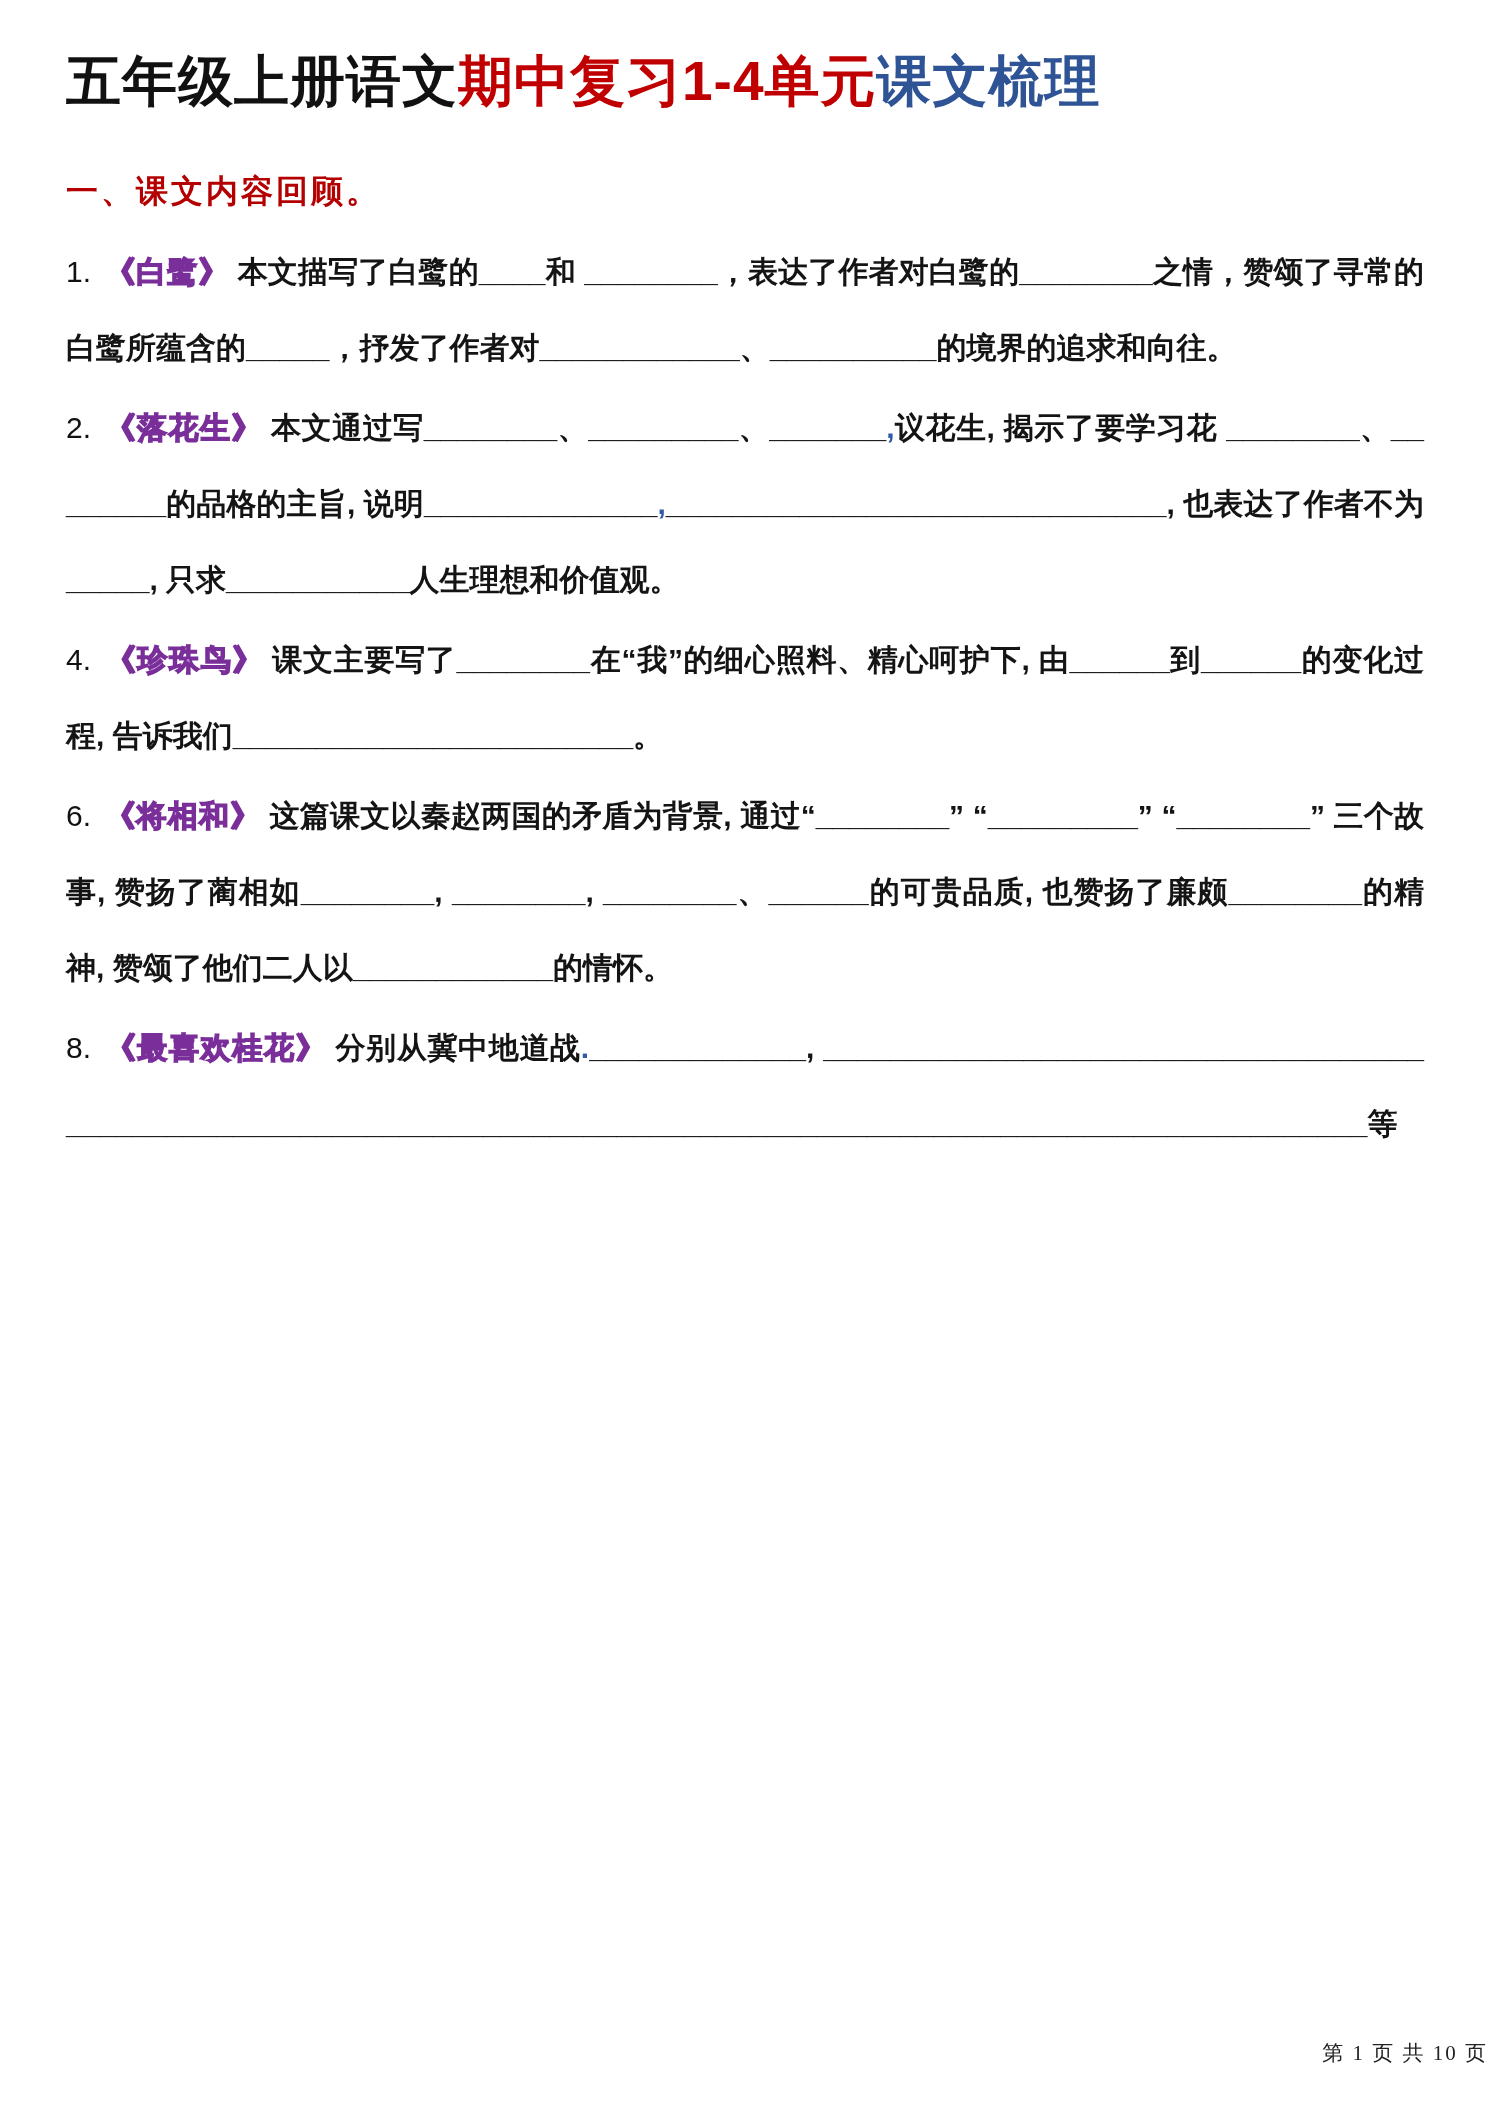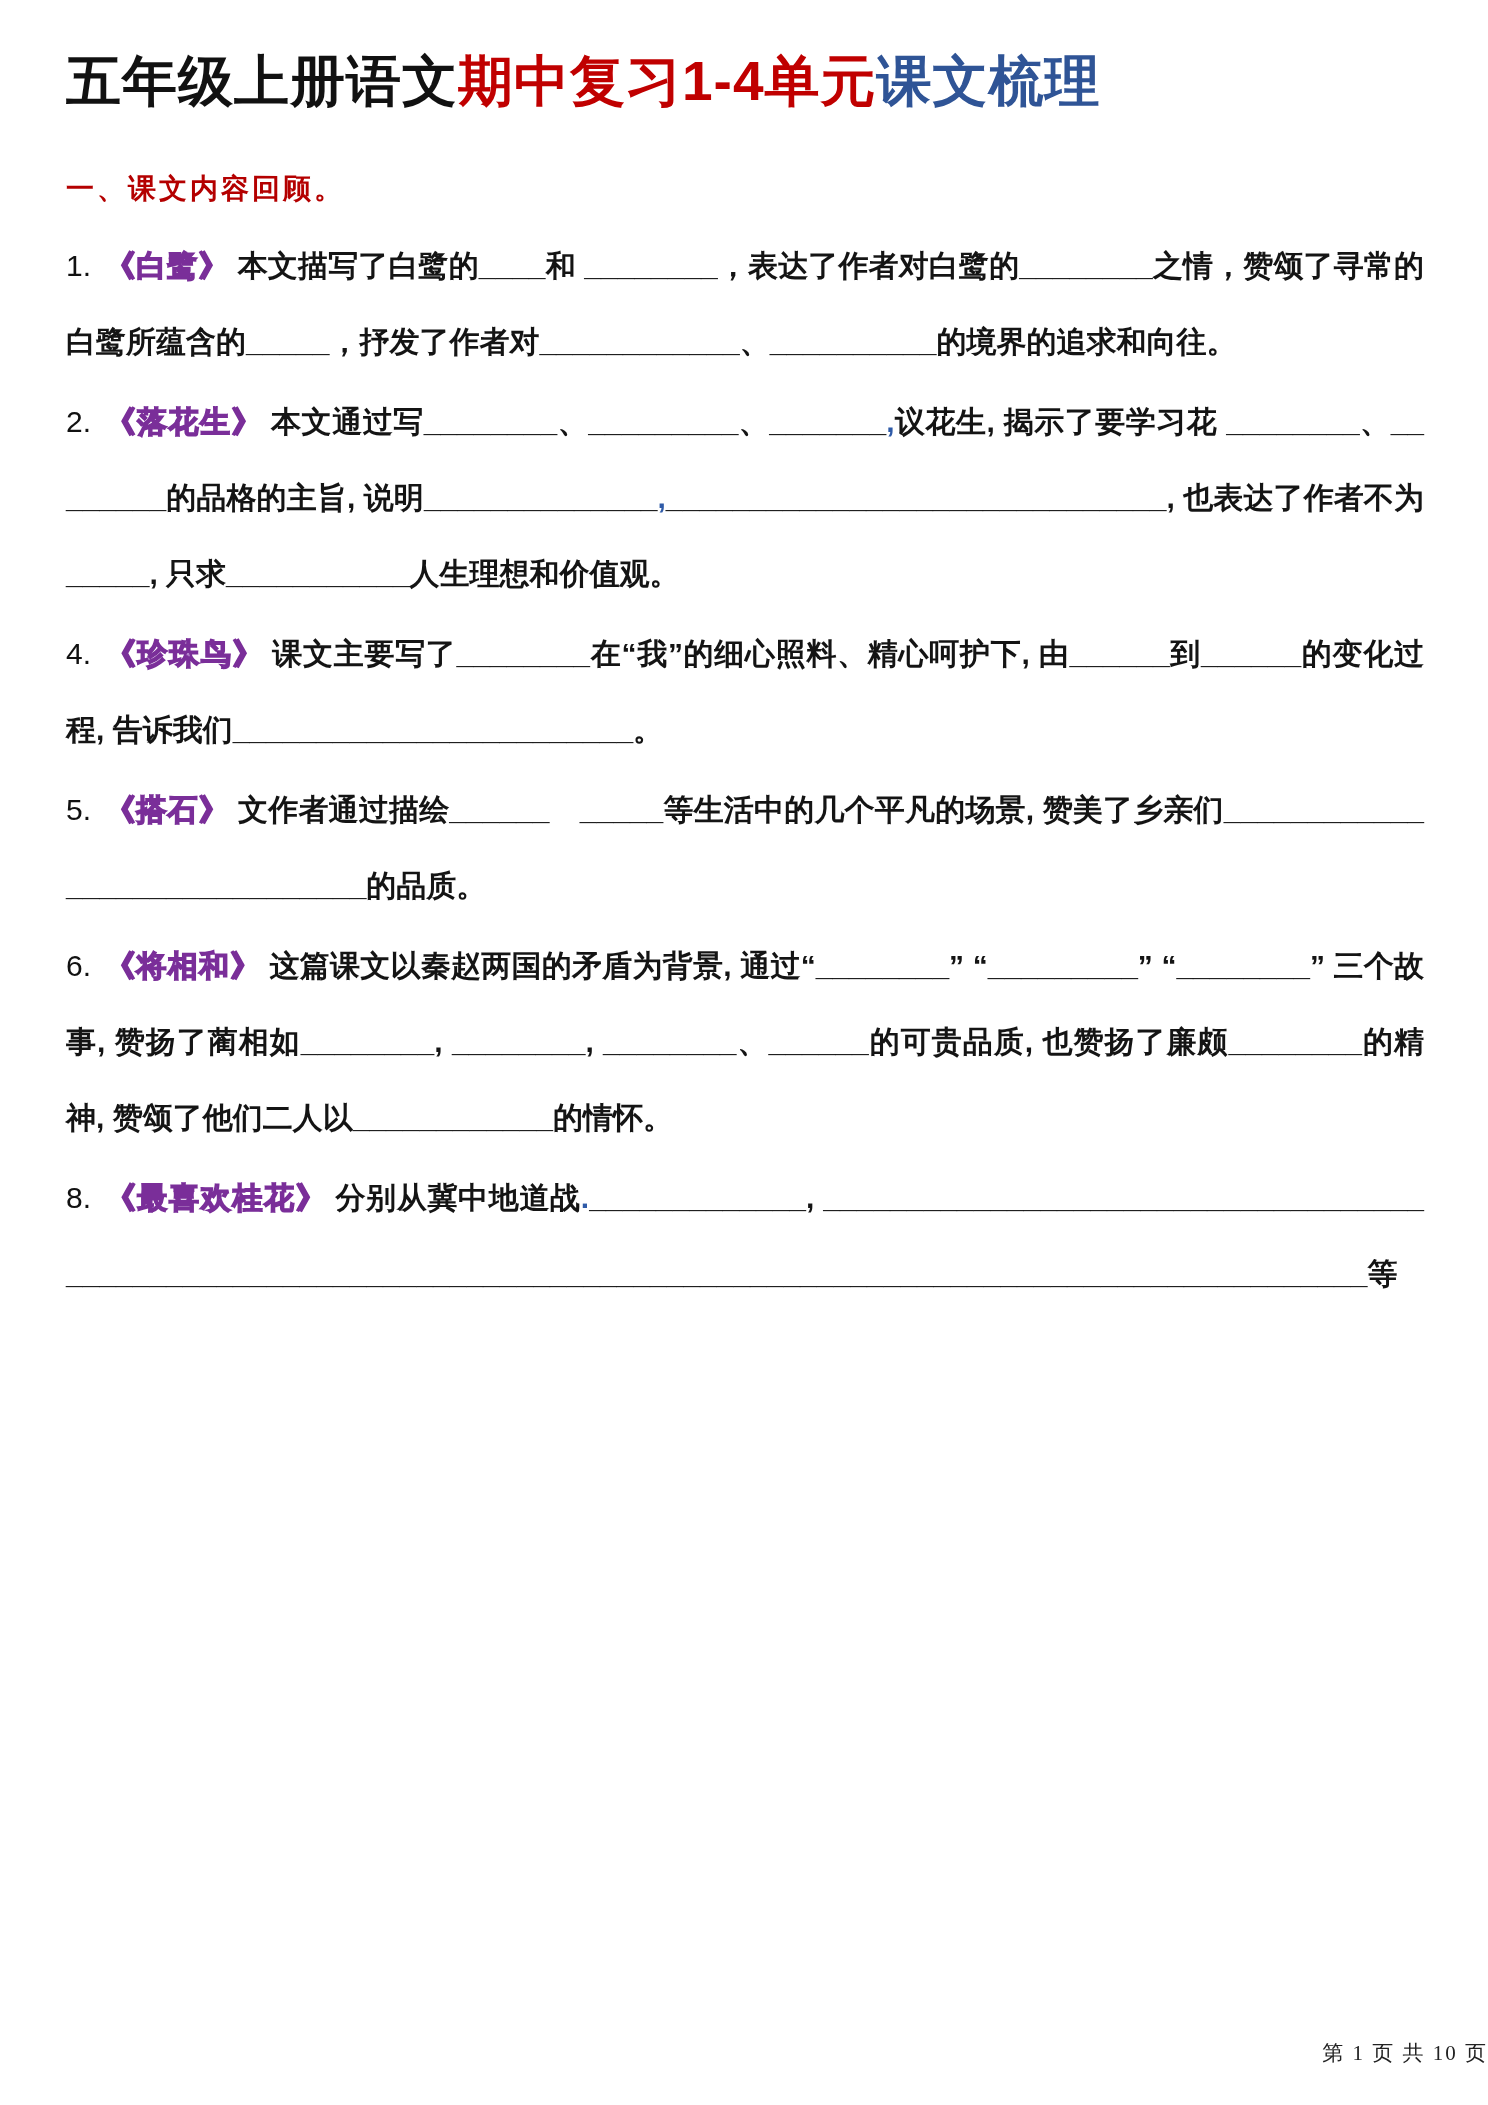--- a/index.html
+++ b/index.html
@@ -11,21 +11,21 @@
   }
   .doc-title {
     margin:0 0 52px 0; font-size:55px; font-weight:900;
     letter-spacing:1px; white-space:nowrap; line-height:1.3;
   }
   .t-black { color:#111111; }
   .t-red   { color:#c00000; }
   .t-blue  { color:#2f5496; }
   .section-heading {
     font-family:"Liberation Serif", serif;
-    font-size:28px; font-weight:bold; color:#b40000;
+    font-size:32px; font-weight:bold; color:#b40000;
     margin:44px 0 20px 0; letter-spacing:3px;
   }
   .review-list { margin:0; }
   .item {
     font-size:30px; line-height:76px; font-weight:600;
     margin:0 0 4px 0; text-align:justify; word-break:break-all;
     color:#141414;
   }
   .num { font-weight:400; color:#111; padding-right:14px; }
   .book {
@@ -50,20 +50,19 @@
   <h1 class="doc-title">
     <span class="t-black">五年级上册语文</span><span class="t-red">期中复习1-4单元</span><span class="t-blue">课文梳理</span>
   </h1>
 
   <h2 class="section-heading">一、课文内容回顾。</h2>
 
   <div class="review-list">
       <p class="item"><span class="num">1.</span><span class="book">《白鹭》</span><span class="run">本文描写了白鹭的____和 ________，表达了作者对白鹭的________之情，赞颂了寻常的白鹭所蕴含的_____，抒发了作者对____________、__________的境界的追求和向往。</span></p>
       <p class="item"><span class="num">2.</span><span class="book">《落花生》</span><span class="run">本文通过写________、_________、_______</span><span class="run blue">,</span><span class="run">议花生, 揭示了要学习花 ________、________的品格的主旨, 说明______________</span><span class="run blue">,</span><span class="run">______________________________, 也表达了作者不为_____, 只求___________人生理想和价值观。</span></p>
       <p class="item"><span class="num">4.</span><span class="book">《珍珠鸟》</span><span class="run">课文主要写了________在“我”的细心照料、精心呵护下, 由______到______的变化过程, 告诉我们________________________。</span></p>
-      <p class="item"><span class="num">5.</span><span class="book">《搭石》</span><span class="run">文作者通过描绘______　_____等生活中的几个平凡的场景, 赞美了乡亲们______________________________的品质。</span></p>
       <p class="item"><span class="num">6.</span><span class="book">《将相和》</span><span class="run">这篇课文以秦赵两国的矛盾为背景, 通过“________” “_________” “________” 三个故事, 赞扬了蔺相如________, ________, ________、______的可贵品质, 也赞扬了廉颇________的精神, 赞颂了他们二人以____________的情怀。</span></p>
       <p class="item"><span class="num">8.</span><span class="book">《最喜欢桂花》</span><span class="run">分别从冀中地道战</span><span class="run blue">.</span><span class="run">_____________, __________________________________________________________________________________________________________________等</span></p>
     </div>
 
   <div class="footer">第 1 页 共 10 页</div>
 
 </div>
 
 </body></html>

